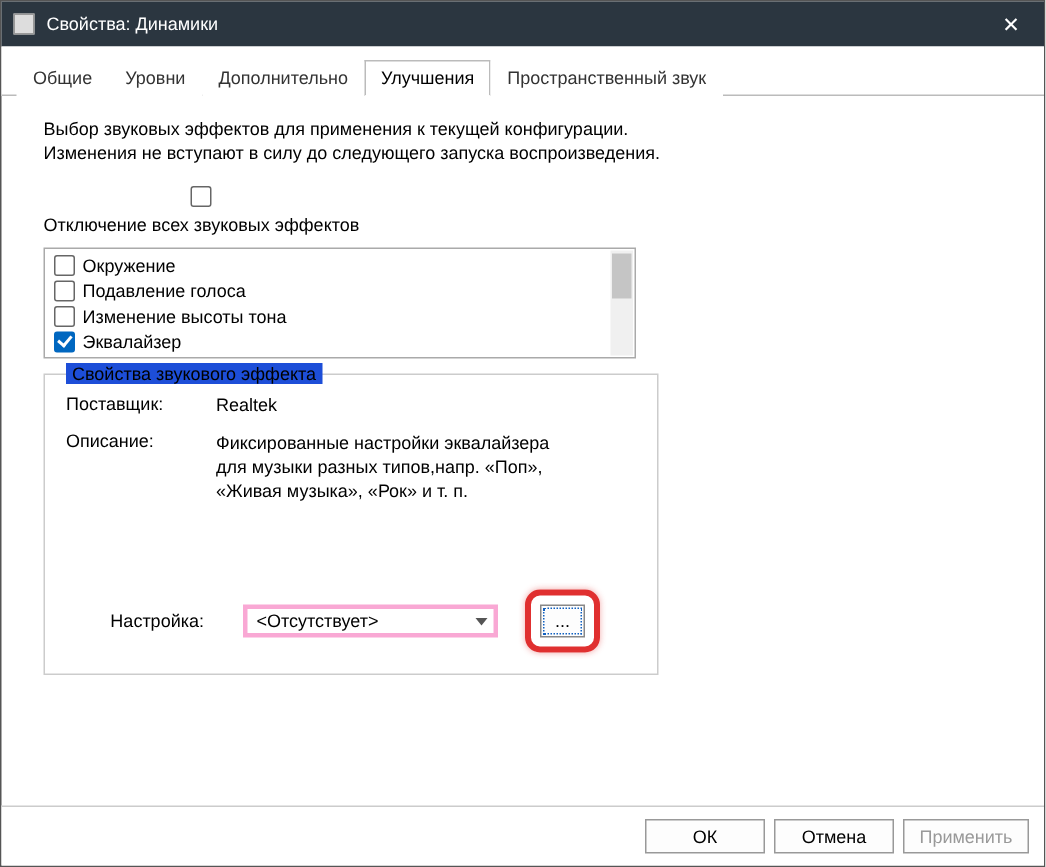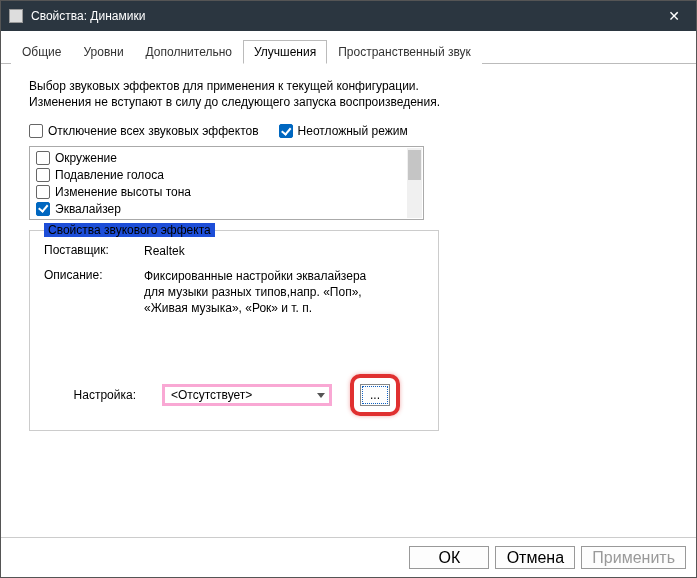--- a/index.html
+++ b/index.html
@@ -86,20 +86,21 @@
     display: flex;
     gap: 20px;
     align-items: center;
     margin-bottom: 8px;
   }
   .chk {
     display: inline-flex;
     align-items: center;
     gap: 5px;
     cursor: pointer;
+    flex-direction: column;
   }
   .chk-box {
     width: 14px; height: 14px;
     border: 1px solid #666;
     border-radius: 2px;
     display: inline-flex;
     align-items: center; justify-content: center;
     background: #fff;
   }
   .chk-box.checked {
@@ -217,21 +218,21 @@
     display: flex;
     justify-content: flex-end;
     gap: 6px;
     background: #fff;
   }
   .btn {
     min-width: 80px;
     height: 23px;
     border: 1px solid #999;
     background: #fdfdfd;
-    font-size: 16px;
+    font-size: 12px;
     display: flex; align-items: center; justify-content: center;
     cursor: pointer;
     padding: 0 10px;
   }
   .btn.disabled {
     color: #999;
     cursor: default;
   }
 </style>
 </head>
@@ -256,24 +257,20 @@
     <div class="tab">Пространственный звук</div>
   </div>
 
   <div class="content">
     <div class="desc">Выбор звуковых эффектов для применения к текущей конфигурации. Изменения не вступают в силу до следующего запуска воспроизведения.</div>
 
     <div class="row-checks">
       <label class="chk">
         <span class="chk-box"></span>
         <span>Отключение всех звуковых эффектов</span>
-      </label>
-      <label class="chk">
-        <span class="chk-box checked"></span>
-        <span>Неотложный режим</span>
       </label>
     </div>
 
     <div class="effects-list">
       <div class="list-item">
         <span class="chk-box"></span>
         <span>Окружение</span>
       </div>
       <div class="list-item">
         <span class="chk-box"></span>

